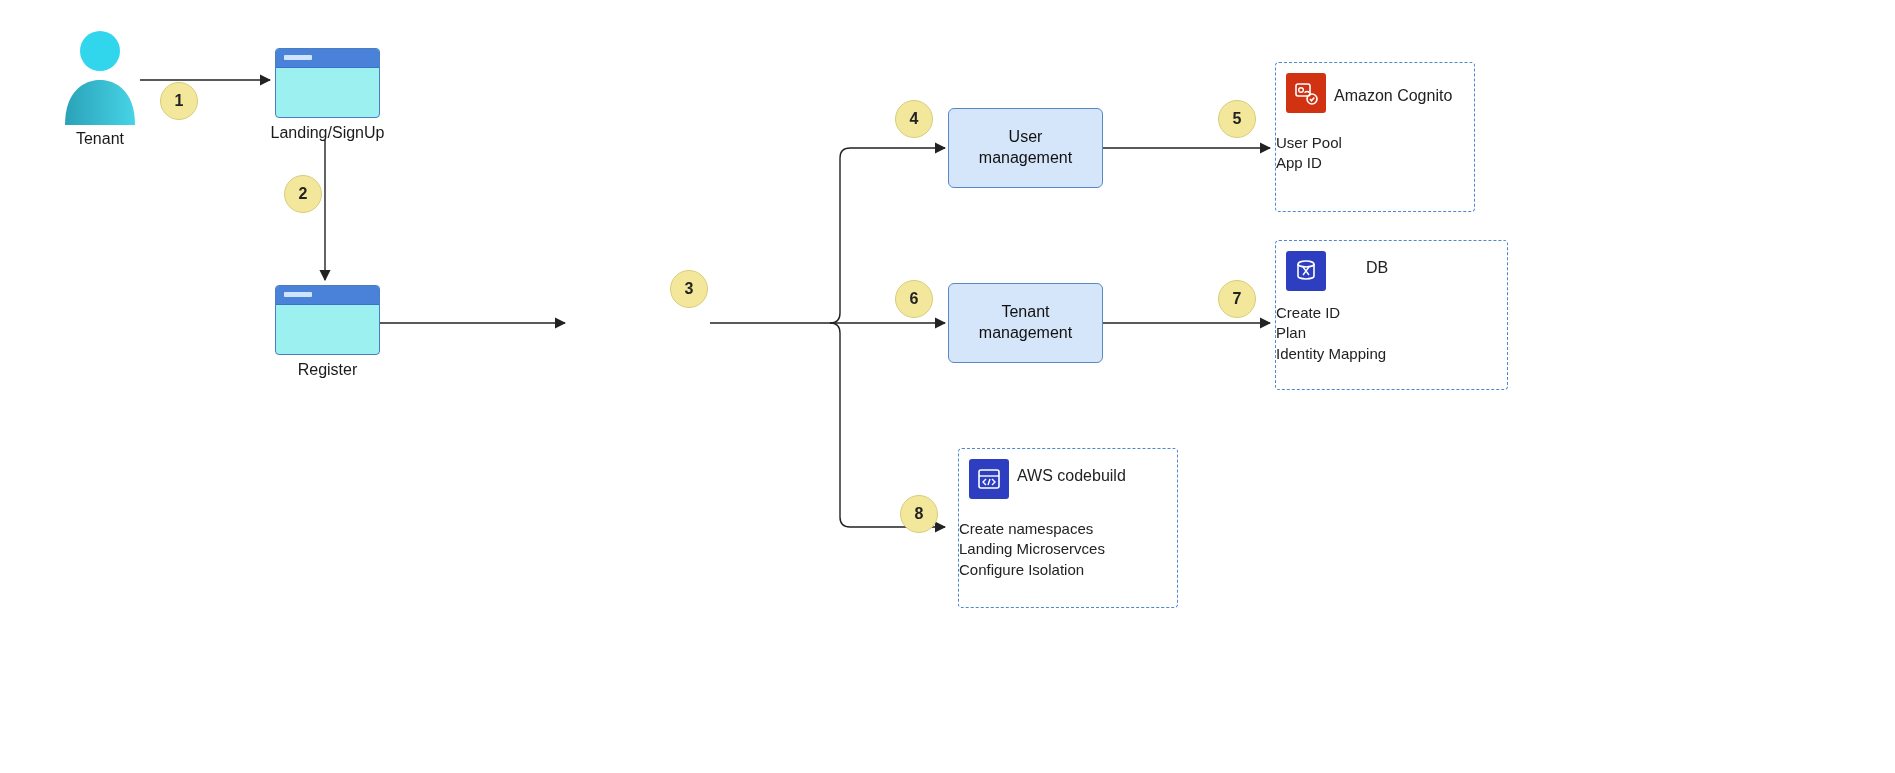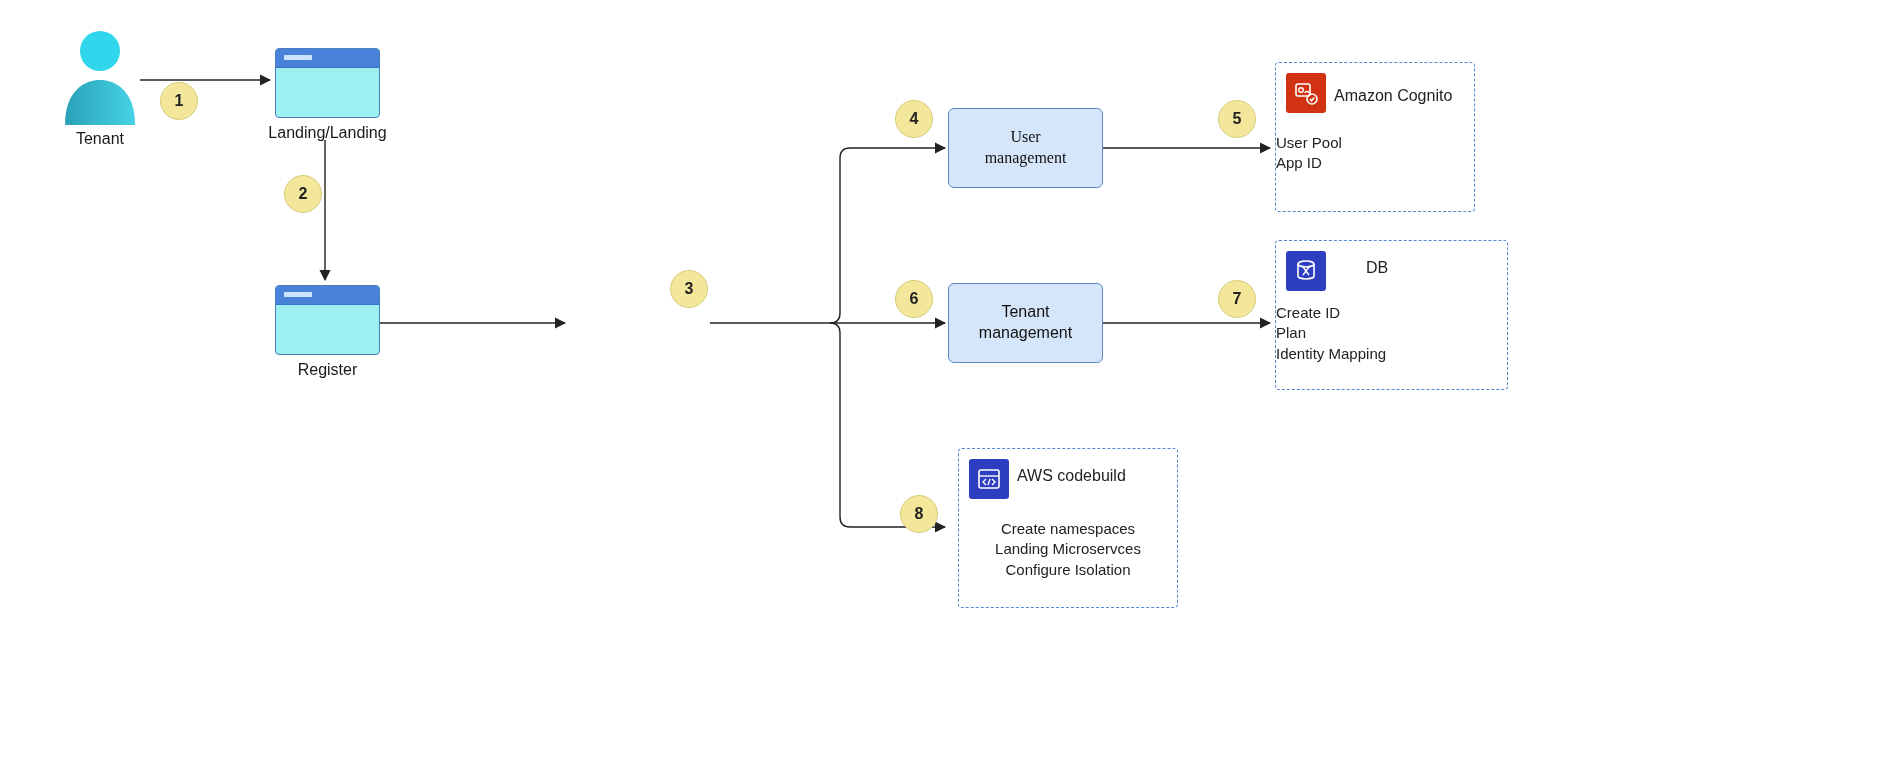--- a/index.html
+++ b/index.html
@@ -170,29 +170,29 @@
       </defs>
       <circle cx="45" cy="26" r="20" fill="#32d6ec"></circle>
       <path d="M10 100 C10 65 30 55 45 55 C60 55 80 65 80 100 Z" fill="url(#bodyGrad)"></path>
     </svg>
   </div>
   <div class="label" style="left:55px; top:130px; width:90px;">Tenant</div>
 
   <div class="box browser" style="left:275px; top:48px; width:105px; height:70px;">
     <div class="bar"></div>
   </div>
-  <div class="label" style="left:240px; top:124px; width:175px;">Landing/Landing</div>
+  <div class="label" style="left:240px; top:124px; width:175px;">Landing/SignUp</div>
 
   <div class="box browser" style="left:275px; top:285px; width:105px; height:70px;">
     <div class="bar"></div>
   </div>
   <div class="label" style="left:275px; top:361px; width:105px;">Register</div>
 
 
-  <div class="box mgmt" style="left:948px; top:108px; width:155px; height:80px; white-space:pre-line;font-family:Liberation Serif, serif;">
+  <div class="box mgmt" style="left:948px; top:108px; width:155px; height:80px; white-space:pre-line;">
     <span>User
 management</span>
   </div>
 
   <div class="box mgmt" style="left:948px; top:283px; width:155px; height:80px; white-space:pre-line;">
     <span>Tenant
 management</span>
   </div>
 
   <div class="box callout" style="left:1275px; top:62px; width:200px; height:150px;">
@@ -230,21 +230,21 @@
 
   <div class="box callout" style="left:958px; top:448px; width:220px; height:160px;">
     <div class="svc-icon blue" style="left:10px; top:10px;">
       <svg width="26" height="26" viewBox="0 0 26 26">
         <rect x="3" y="4" width="20" height="18" rx="2" fill="none" stroke="#fff" stroke-width="1.6"></rect>
         <line x1="3" y1="10" x2="23" y2="10" stroke="#fff" stroke-width="1.4"></line>
         <path d="M10 13 l-3 3 3 3 M16 13 l3 3 -3 3 M14 13 l-2 6" stroke="#fff" stroke-width="1.4" fill="none"></path>
       </svg>
     </div>
     <div class="callout-title" style="left:58px; top:18px;">AWS codebuild</div>
-    <div class="callout-body" style="top:70px; text-align:center;">
+    <div class="callout-body" style="top:70px; text-align:left;">
       <div>Create namespaces</div>
       <div>Landing Microservces</div>
       <div>Configure Isolation</div>
     </div>
   </div>
 
   <div class="step-badge" style="left:160px; top:82px;">1</div>
   <div class="step-badge" style="left:284px; top:175px;">2</div>
   <div class="step-badge" style="left:670px; top:270px;">3</div>
   <div class="step-badge" style="left:895px; top:100px;">4</div>

